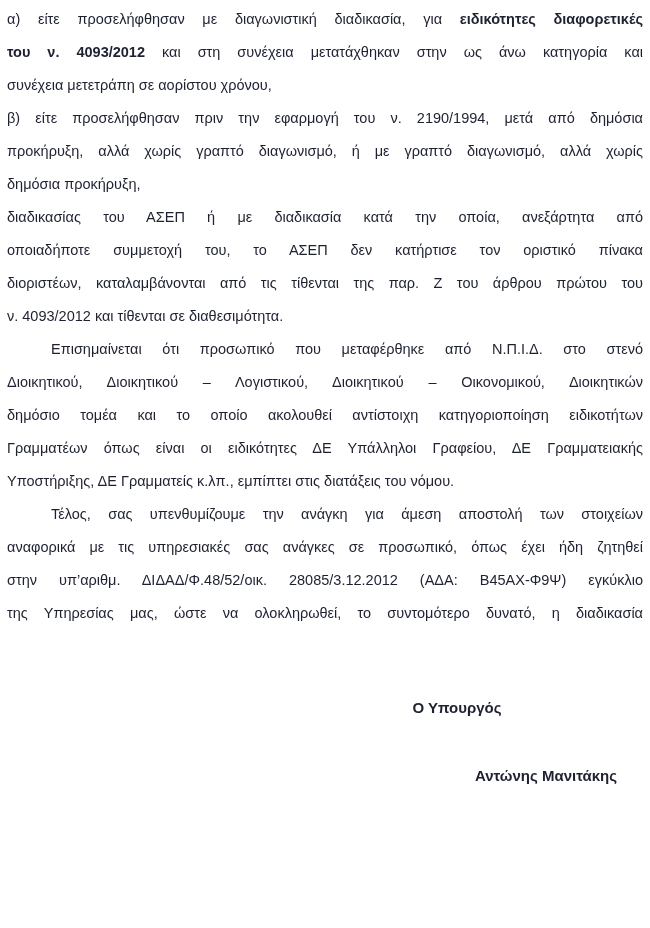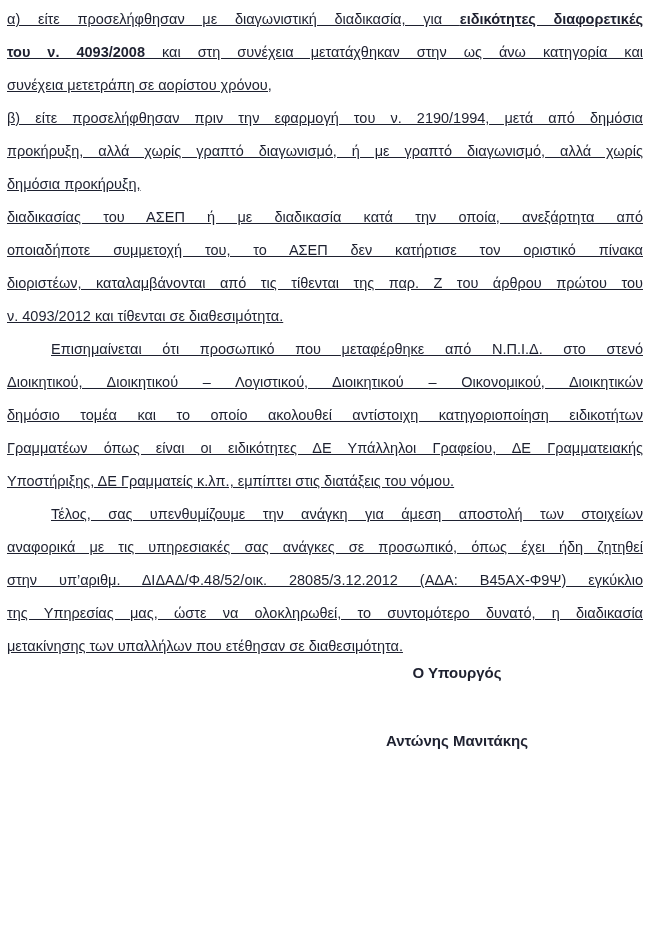--- a/index.html
+++ b/index.html
@@ -19,61 +19,62 @@
     font-size: 14.5px;
     color: #1e2130;
     -webkit-font-smoothing: antialiased;
   }
   .para { margin: 0; padding: 0; }
   .line {
     height: 33px;
     line-height: 33px;
     white-space: normal;
     overflow: hidden;
-    text-decoration: underline;
   }
   .jl {
     text-align: justify;
     text-align-last: justify;
   }
   .ll {
     text-align: left;
     text-align-last: left;
   }
   .b { font-weight: bold; }
   .ind {
     display: inline-block;
     width: 44px;
     height: 1px;
   }
   .sig {
+    margin-top: 68px;
     margin-left: 290px;
     width: 320px;
     text-align: center;
   }
   .sig-title {
     font-weight: bold;
     font-size: 15px;
     line-height: 20px;
   }
   .sig-name {
     font-weight: bold;
     font-size: 15px;
     line-height: 20px;
     margin-top: 48px;
+    text-align: right;
   }
 </style>
 </head>
 <body>
 
 <div class="page">
 
   <div class="para">
     <div class="line jl"><span>α) είτε προσελήφθησαν με διαγωνιστική διαδικασία, για </span><span class="b">ειδικότητες διαφορετικές</span></div>
-    <div class="line jl"><span class="b">του ν. 4093/2008</span><span> και στη συνέχεια μετατάχθηκαν στην ως άνω κατηγορία και</span></div>
+    <div class="line jl"><span class="b">του ν. 4093/2012</span><span> και στη συνέχεια μετατάχθηκαν στην ως άνω κατηγορία και</span></div>
     <div class="line ll"><span>συνέχεια μετετράπη σε αορίστου χρόνου,</span></div>
   </div>
 
   <div class="para">
     <div class="line jl"><span>β) είτε προσελήφθησαν πριν την εφαρμογή του ν. 2190/1994,  μετά από δημόσια</span></div>
     <div class="line jl"><span>προκήρυξη, αλλά χωρίς γραπτό διαγωνισμό, ή με γραπτό διαγωνισμό, αλλά χωρίς</span></div>
     <div class="line ll"><span>δημόσια προκήρυξη,</span></div>
   </div>
 
   <div class="para">
@@ -89,21 +90,20 @@
     <div class="line jl"><span>δημόσιο τομέα και το οποίο ακολουθεί αντίστοιχη κατηγοριοποίηση ειδικοτήτων</span></div>
     <div class="line jl"><span>Γραμματέων όπως είναι οι ειδικότητες ΔΕ Υπάλληλοι Γραφείου, ΔΕ Γραμματειακής</span></div>
     <div class="line ll"><span>Υποστήριξης, ΔΕ Γραμματείς κ.λπ., εμπίπτει στις διατάξεις του νόμου.</span></div>
   </div>
 
   <div class="para">
     <div class="line jl"><span class="ind"></span><span>Τέλος, σας υπενθυμίζουμε την ανάγκη για άμεση αποστολή των στοιχείων</span></div>
     <div class="line jl"><span>αναφορικά με τις υπηρεσιακές σας ανάγκες σε προσωπικό, όπως έχει ήδη ζητηθεί</span></div>
     <div class="line jl"><span>στην υπ’αριθμ. ΔΙΔΑΔ/Φ.48/52/οικ. 28085/3.12.2012 (ΑΔΑ: Β45ΑΧ-Φ9Ψ) εγκύκλιο</span></div>
     <div class="line jl"><span>της Υπηρεσίας μας, ώστε να ολοκληρωθεί, το συντομότερο δυνατό, η διαδικασία</span></div>
-    <div class="line ll"><span>μετακίνησης των υπαλλήλων που ετέθησαν σε διαθεσιμότητα.</span></div>
   </div>
 
   <div class="sig">
     <div class="sig-title">Ο Υπουργός</div>
     <div class="sig-name">Αντώνης Μανιτάκης</div>
   </div>
 
 </div>
 
 </body></html>

